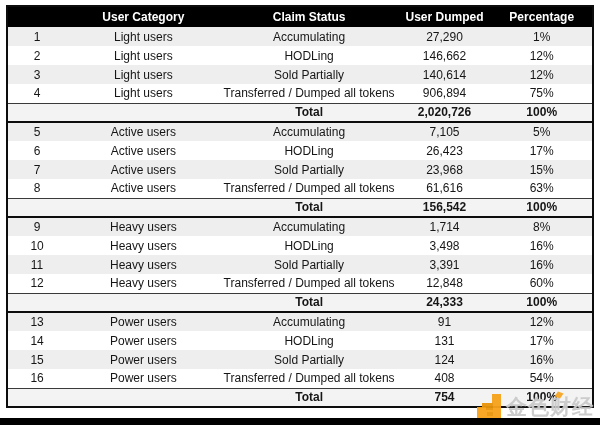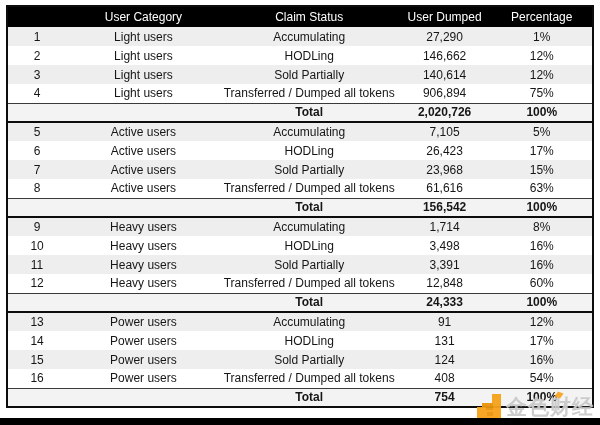--- a/index.html
+++ b/index.html
@@ -18,21 +18,21 @@
   table {
     width: 100%;
     border-collapse: collapse;
     border: 2px solid #0c0c0c;
     font-size: 12px;
     color: #161616;
   }
   thead th {
     background: #000000;
     color: #ffffff;
-    font-weight: normal;
+    font-weight: bold;
     height: 21px;
     font-size: 12px;
     padding: 0 2px;
     text-align: center;
   }
   td {
     text-align: center;
     height: 19px;
     padding: 0 3px;
     white-space: nowrap;

